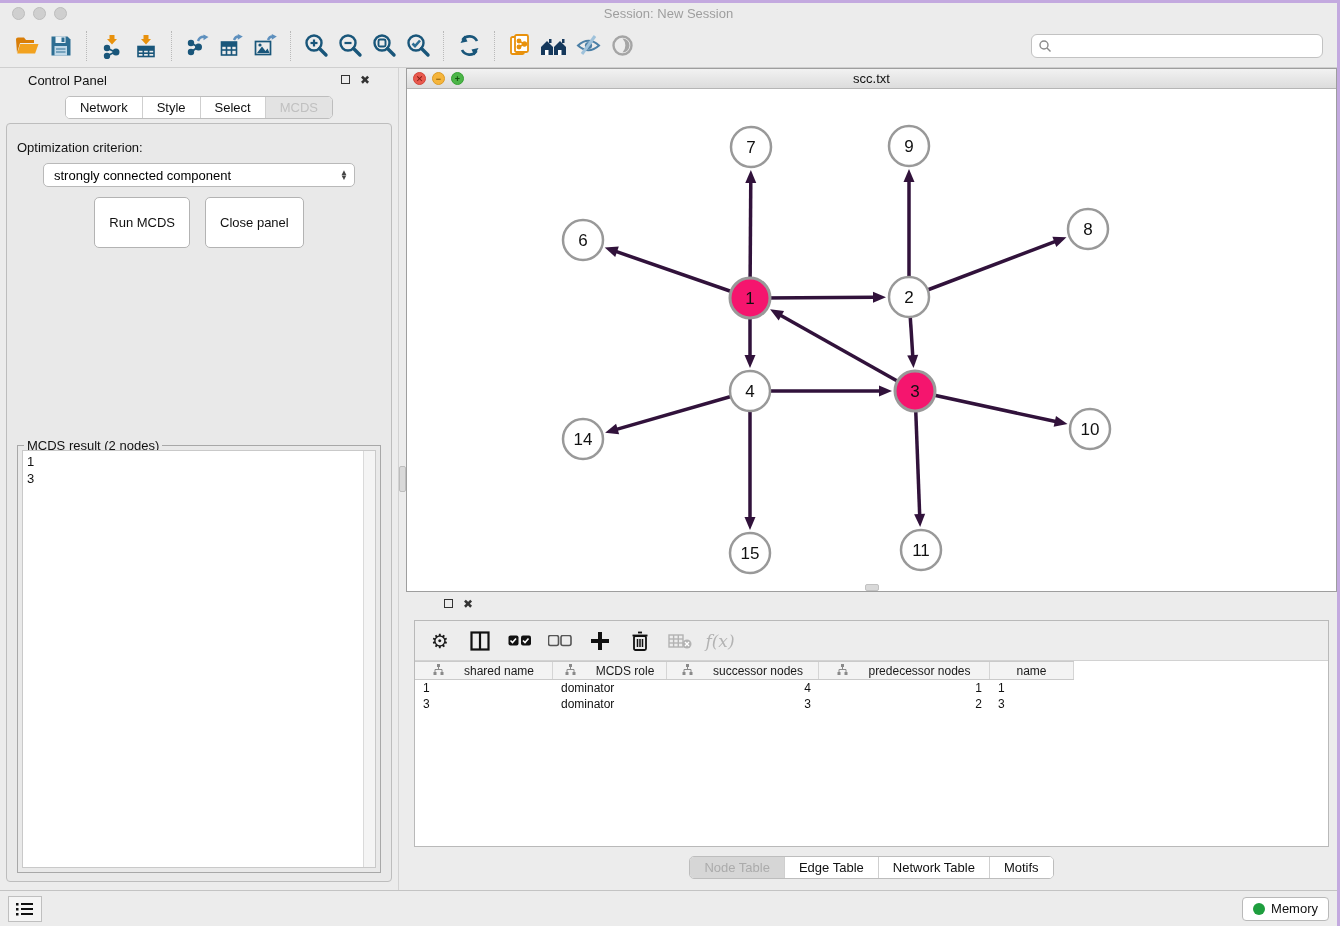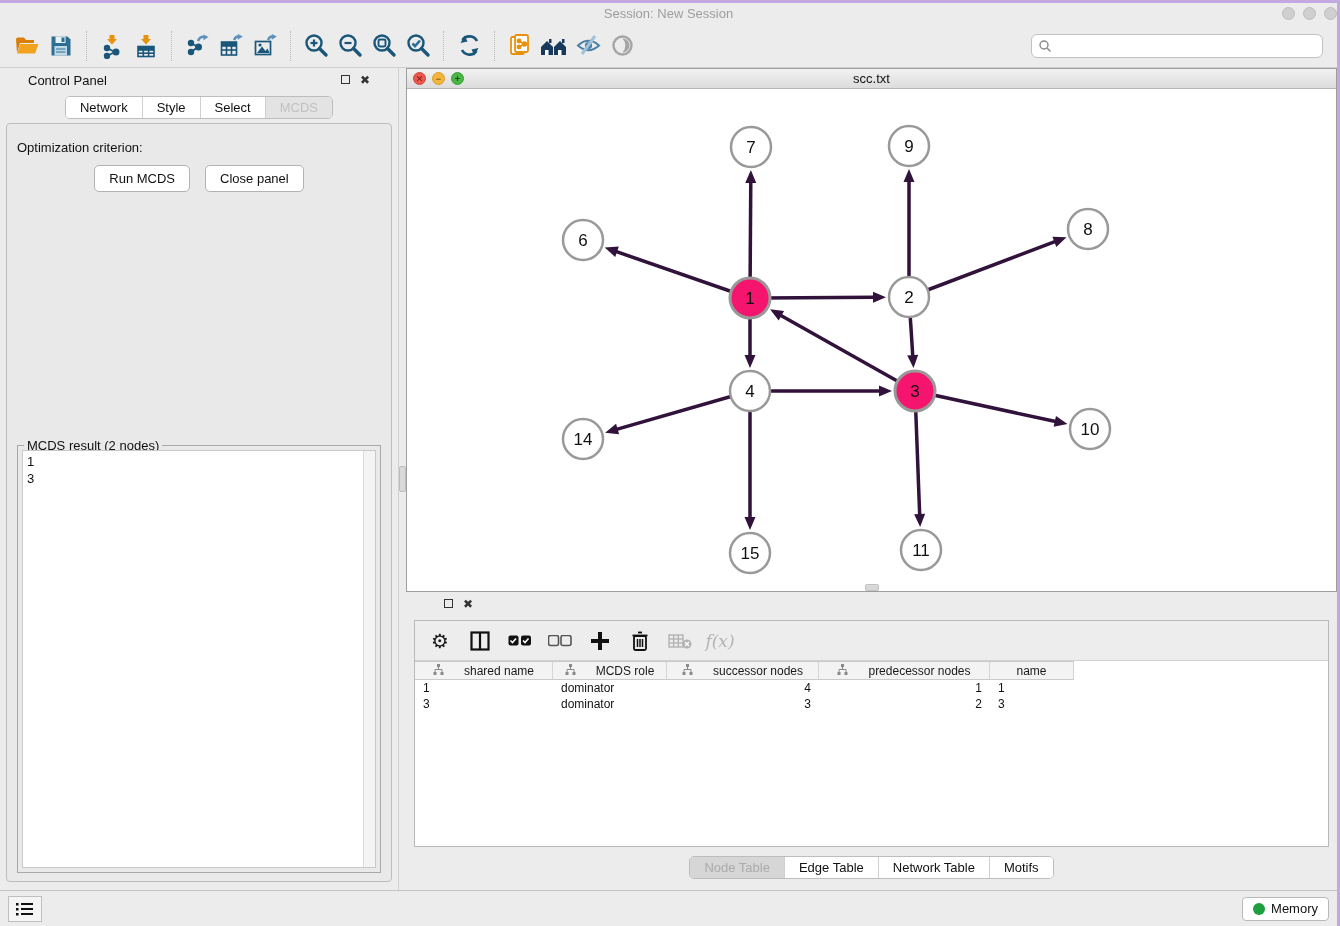--- a/index.html
+++ b/index.html
@@ -1,20 +1,20 @@
 <!DOCTYPE html>
 <html><head>
 <meta charset="utf-8">
 <style>
   * { margin:0; padding:0; box-sizing:border-box; }
   html,body { width:1340px; height:926px; font-family:"Liberation Sans","DejaVu Sans",sans-serif; background:#ECECEC; overflow:hidden; }
   .window { width:1340px; height:926px; border-top:3px solid #C3A9DF; border-right:3px solid #C3A9DF; display:flex; flex-direction:column; background:#ECECEC; }
 
   
-  .titlebar { height:21px; background:#ECECEC; display:flex; align-items:center; position:relative; flex:none;justify-content:flex-end; }
+  .titlebar { height:21px; background:#ECECEC; display:flex; align-items:center; position:relative; flex:none; }
   .traffic { display:flex; gap:8px; margin-left:12px; }
   .tl { width:13px; height:13px; border-radius:50%; background:#CFCFCF; border:1px solid #BDBDBD; }
   .tb-title { position:absolute; left:0; right:0; text-align:center; color:#9E9E9E; font-size:13px; }
 
   
   .toolbar { height:44px; background:#ECECEC; border-bottom:1px solid #CFCFCF; display:flex; align-items:center; padding:0 10px; flex:none; }
   .tbtn { width:34px; height:32px; display:flex; align-items:center; justify-content:center; flex:none; }
   .sep { width:0; height:30px; border-left:1px dotted #B9B9B9; margin:0 8px; flex:none; }
   .spacer { flex:1; }
   .searchbox { width:292px; height:24px; background:#FFF; border:1px solid #C2C2C2; border-radius:6px; display:flex; align-items:center; padding:0 6px; margin-right:4px; flex:none; }
@@ -33,21 +33,21 @@
   .segctl { display:inline-flex; border:1px solid #BDBDBD; border-radius:5px; overflow:hidden; background:#FFF; }
   .seg { padding:3px 14px; font-size:13px; color:#111; background:#FFF; border-left:1px solid #CFCFCF; white-space:nowrap; }
   .seg:first-child { border-left:none; }
   .seg.disabled-sel { background:#E3E3E3; color:#C0C0C0; }
   .cp-content { flex:1; margin:2px 6px 8px; border:1px solid #BDBDBD; border-radius:4px; background:#E9E9E9; padding:16px 10px 8px; display:flex; flex-direction:column; min-height:0; }
   .opt-label { font-size:13px; color:#111; }
   .dropdown { margin:8px auto 0; width:312px; height:24px; background:#FFF; border:1px solid #B9B9B9; border-radius:5px; display:flex; align-items:center; padding:0 4px 0 10px; font-size:13px; }
   .dropdown .dd-text { flex:1; }
   .stepper { display:flex; flex-direction:column; align-items:center; line-height:5px; font-size:8px; color:#444; padding-right:2px; }
   .btn-row { display:flex; justify-content:center; gap:15px; margin-top:10px; }
-  .pushbtn { background:#FFF; border:1px solid #B3B3B3; border-radius:5px; font-size:13px; padding:5px 14px; color:#111; font-family:inherit; }
+  .pushbtn { background:#FFF; border:1px solid #B3B3B3; border-radius:5px; font-size:13px; padding:17px 14px; color:#111; font-family:inherit; }
   .mcds-box { margin-top:auto; height:428px; border:1px solid #A8A8A8; position:relative; background:#E9E9E9; flex:none; }
   .mcds-legend { position:absolute; top:-8px; left:6px; background:#E9E9E9; padding:0 3px; font-size:13px; color:#111; }
   .mcds-inner { position:absolute; inset:4px 4px 4px 4px; background:#FFF; border:1px solid #C9C9C9; display:flex; }
   .mcds-text { flex:1; font-size:13px; line-height:17px; padding:2px 4px; white-space:pre; color:#111; }
   .mcds-scroll { width:12px; background:#F4F4F4; border-left:1px solid #DADADA; }
 
   
   .vsplit { width:8px; flex:none; background:#ECECEC; border-left:1px solid #D2D2D2; position:relative; }
   .vgrip { position:absolute; top:398px; left:0px; width:7px; height:26px; background:#D9D9D9; border:1px solid #BDBDBD; border-radius:2px; }
 
@@ -279,20 +279,27 @@
       <div class="cp-tabs">
         <div class="segctl">
           <span class="seg">Network</span>
           <span class="seg">Style</span>
           <span class="seg">Select</span>
           <span class="seg disabled-sel">MCDS</span>
         </div>
       </div>
       <div class="cp-content">
         <div class="opt-label">Optimization criterion:</div>
+        <div class="dropdown">
+          <span class="dd-text">strongly connected component</span>
+          <span class="stepper">
+              <span>▲</span>
+              <span>▼</span>
+            </span>
+        </div>
         <div class="btn-row">
           <button class="pushbtn">Run MCDS</button>
           <button class="pushbtn">Close panel</button>
         </div>
         <div class="mcds-box">
           <span class="mcds-legend">MCDS result (2 nodes)</span>
           <div class="mcds-inner">
             <div class="mcds-text" id="mcds-result-text">1
 3</div>
             <div class="mcds-scroll"></div>

